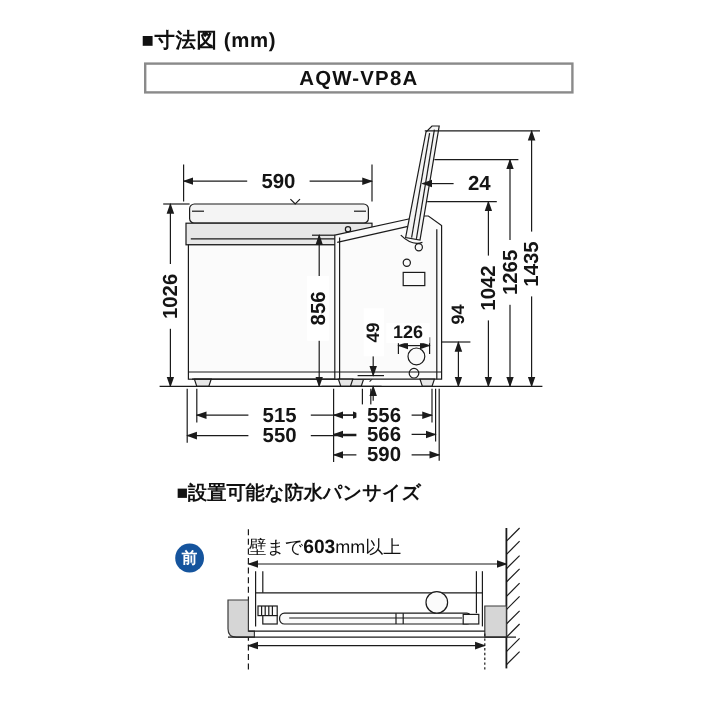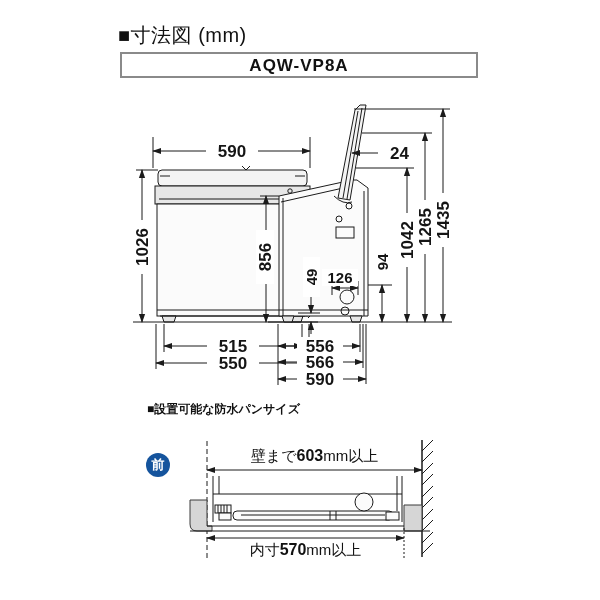--- a/index.html
+++ b/index.html
@@ -1,26 +1,26 @@
 <!DOCTYPE html>
 <html><head>
 <meta charset="utf-8">
 <style>
   body{margin:0;background:#fff}
   .page{position:relative;width:600px;height:600px;background:#fff;overflow:hidden;
         font-family:"Liberation Sans","DejaVu Sans",sans-serif;color:#111}
   .abs{position:absolute}
-  .h1{left:118px;top:22px;font-size:20px;font-weight:normal;letter-spacing:.5px}
+  .h1{left:118px;top:22px;font-size:17px;font-weight:bold;letter-spacing:.5px}
   .model-box{left:120px;top:52px;width:354px;height:22px;border:2px solid #8a8a8a;
              display:flex;align-items:flex-end;justify-content:center;
              font-size:17px;font-weight:bold;letter-spacing:1px}
-  .h2{left:147px;top:401px;font-size:12px;font-weight:bold}
+  .h2{left:147px;top:401px;font-size:16px;font-weight:bold}
   .badge{left:146px;top:453px;width:24px;height:24px;border-radius:50%;background:#15549d;
          color:#fff;font-size:13px;font-weight:bold;display:flex;align-items:center;justify-content:center}
-  .dim-label{text-align:center;font-size:15px;font-weight:500;white-space:nowrap}
+  .dim-label{font-size:15px;font-weight:500;white-space:nowrap}
   .dim-label .val{font-size:16px;font-weight:bold}
   .wall-label{left:207px;top:447px;width:215px}
   .inner-label{left:207px;top:541px;width:197px}
   .footnote{left:30px;top:570px;font-size:13.5px;font-weight:bold;white-space:nowrap;letter-spacing:-.3px}
   svg .ln{stroke:#1b1b1b;stroke-width:1;fill:none}
   svg .ln2{stroke:#1b1b1b;stroke-width:1.5;fill:none}
   svg .fl{fill:#f4f4f4;stroke:#1b1b1b;stroke-width:1}
   svg .fb{fill:#e7e7e7;stroke:#1b1b1b;stroke-width:1}
   svg .fw{fill:#fbfbfb;stroke:#1b1b1b;stroke-width:1}
   svg .gray{fill:#d6d6d6;stroke:#3a3a3a;stroke-width:1}
@@ -232,18 +232,15 @@
   <div class="abs h2">■設置可能な防水パンサイズ</div>
 
   <div class="abs badge">
     <span>前</span>
   </div>
 
   <div class="abs dim-label wall-label">
     <span>壁まで</span><span class="val">603</span><span>mm以上</span>
   </div>
 
-  <div class="abs dim-label inner-label">
-    <span>内寸</span><span class="val">570</span><span>mm以上</span>
-  </div>
 
 
 </div>
 
 </body></html>

